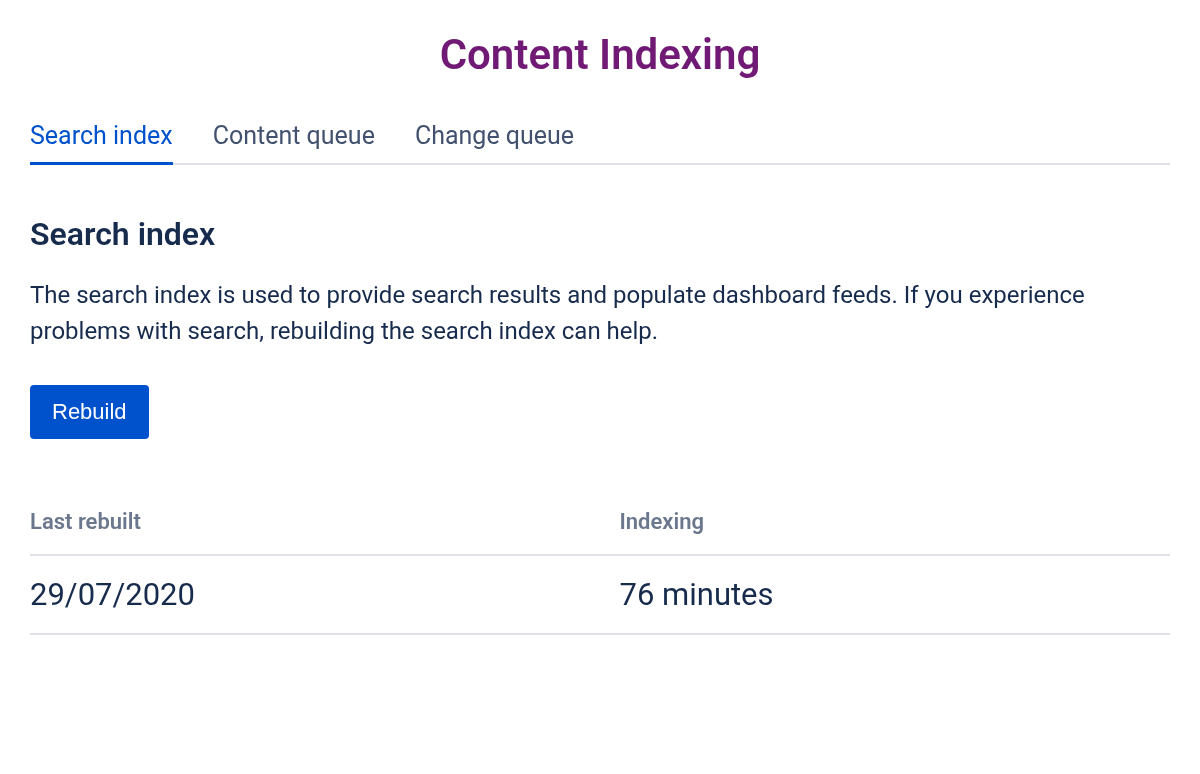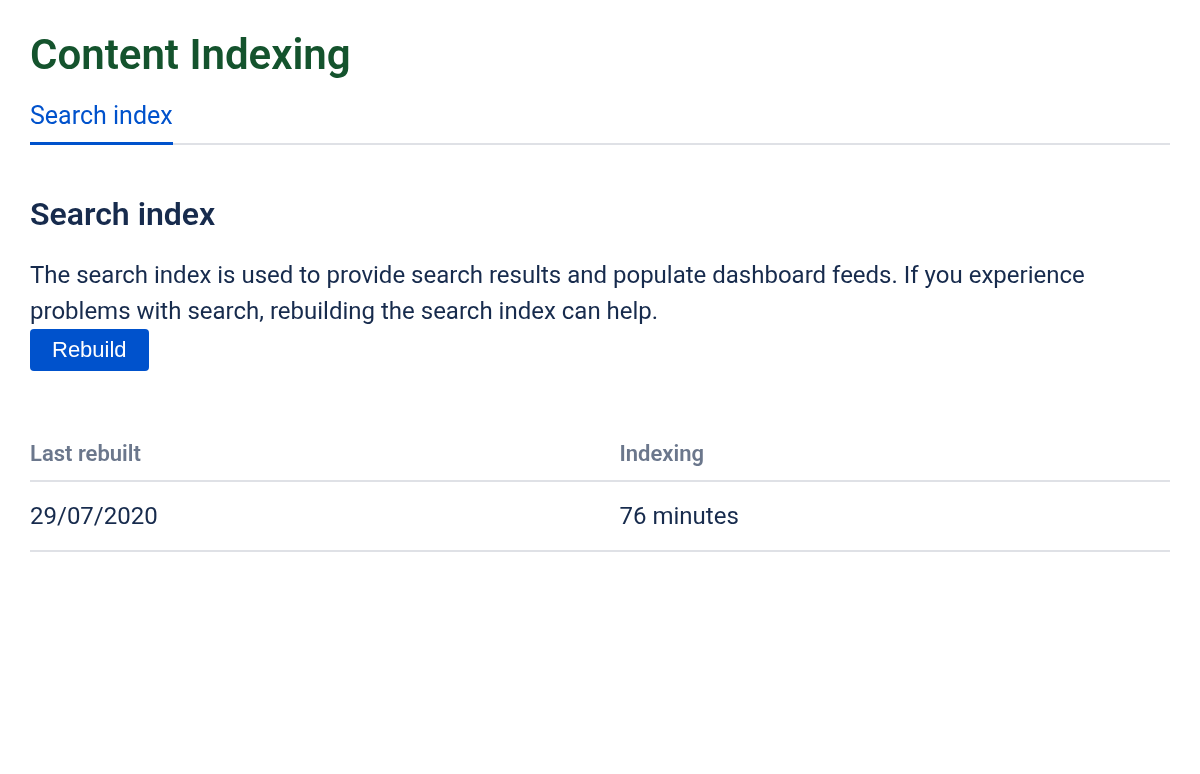--- a/index.html
+++ b/index.html
@@ -9,22 +9,23 @@
     }
     body {
       font-family: -apple-system, BlinkMacSystemFont, "Segoe UI", Roboto, "Helvetica Neue", Arial, sans-serif;
       background: #ffffff;
       padding: 30px;
       width: 1200px;
     }
     .page-title {
       font-size: 42px;
       font-weight: 600;
-      color: #14532d;
-      margin-bottom: 20px;
+      color: #701a75;
+      margin-bottom: 40px;
+      text-align: center;
     }
     .tabs {
       display: flex;
       gap: 40px;
       border-bottom: 2px solid #dfe1e6;
       margin-bottom: 50px;
     }
     .tab {
       font-size: 25px;
       font-weight: 400;
@@ -42,60 +43,63 @@
     .section-title {
       font-size: 32px;
       font-weight: 600;
       color: #172b4d;
       margin-bottom: 24px;
     }
     .description {
       font-size: 24px;
       color: #172b4d;
       line-height: 1.5;
+      margin-bottom: 36px;
     }
     .rebuild-button {
       background-color: #0052cc;
       color: #ffffff;
       border: none;
       border-radius: 4px;
-      padding: 8px 22px;
+      padding: 14px 22px;
       font-size: 22px;
       font-weight: 400;
       cursor: pointer;
       margin-bottom: 70px;
     }
     .info-table {
       width: 100%;
       border-collapse: collapse;
     }
     .info-table th {
       text-align: left;
       font-size: 22px;
       font-weight: 600;
       color: #6b778c;
-      padding: 0 0 14px 0;
+      padding: 0 0 20px 0;
       border-bottom: 2px solid #dfe1e6;
     }
     .info-table td {
-      font-size: 24px;
+      font-size: 31px;
       color: #172b4d;
       padding: 20px 0;
       border-bottom: 2px solid #dfe1e6;
     }
   </style>
 </head>
 <body>
 
 
 
 <h1 class="page-title">Content Indexing</h1>
 
 <div class="tabs">
   <div class="tab active">Search index</div>
+  <div class="tab">Content queue</div>
+  <div class="tab">Change queue</div>
 </div>
 
 <h2 class="section-title">Search index</h2>
 
 <p class="description">The search index is used to provide search results and populate dashboard feeds. If you experience problems with search, rebuilding the search index can help.</p>
 
 <button class="rebuild-button">Rebuild</button>
 
 <table class="info-table">
   <thead>

